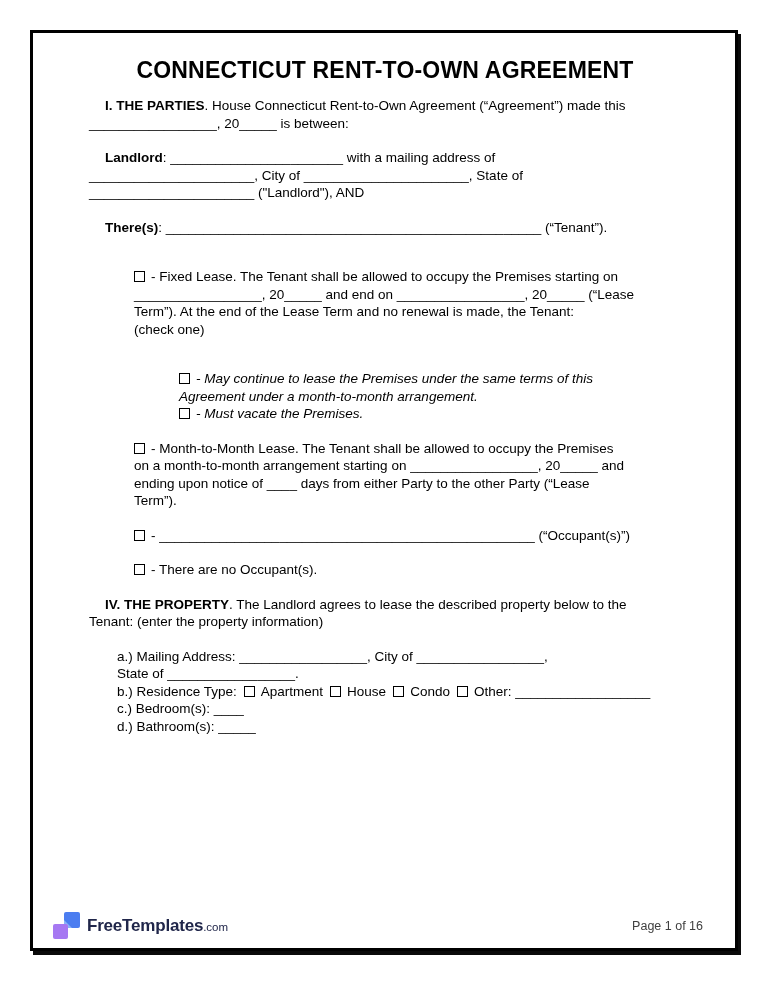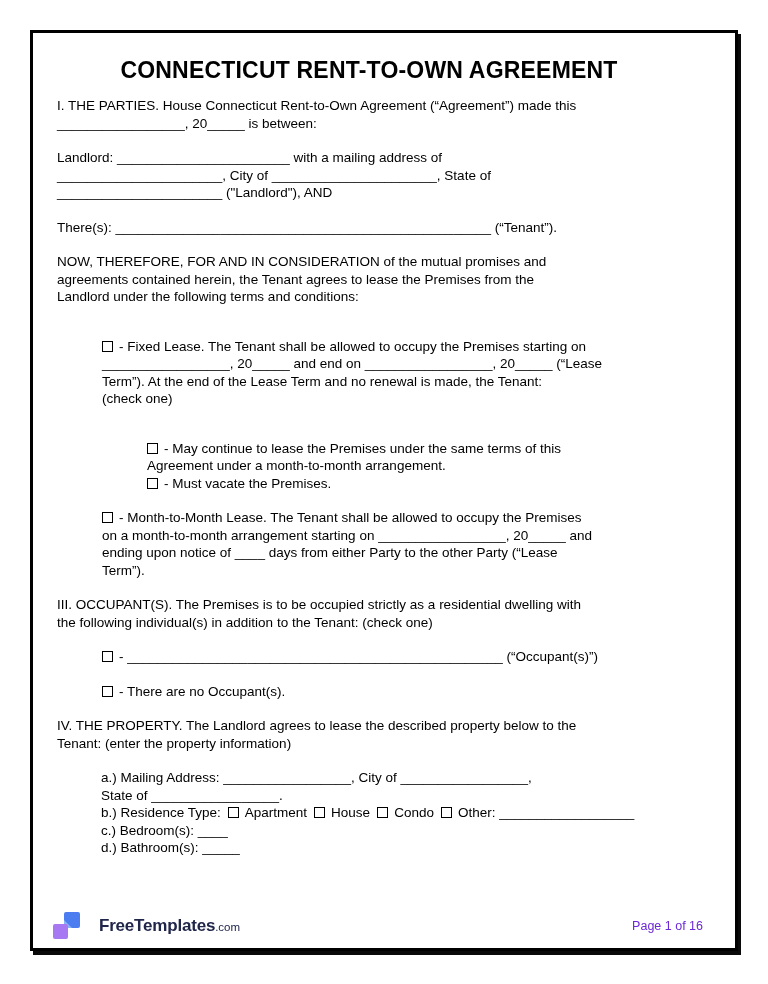--- a/index.html
+++ b/index.html
@@ -16,124 +16,119 @@
     box-sizing: border-box;
     width: 708px;
     height: 921px;
     margin: 30px 0 0 30px;
     background: #fff;
     border: 3px solid #000;
     box-shadow: 3px 4px 0 #0a0a0a;
     overflow: hidden;
   }
   .content {
-    padding: 24px 54px 0 24px;
+    padding: 24px 54px 0 56px;
     font-size: 13.5px;
     line-height: 17.5px;
   }
   .doc-title {
     text-align: center;
     font-weight: bold;
     font-size: 23px;
     line-height: 27px;
     margin: 0 0 13px 0;
     letter-spacing: 0.2px;
   }
   .para {
     margin: 0 0 17px 0;
     white-space: pre-line;
   }
-  .para b { font-weight: normal; }
+  .para b { font-weight: bold; margin-left: 16px; }
   .mb0 { margin-bottom: 0; margin-top: 32px; }
   .indent1 { margin-left: 45px; }
-  .indent2 { margin-left: 90px; }
-  .prop-group { margin-left: 44px; }
+  .indent2 { margin-left: 90px; font-style: italic; }
+  .prop-group { margin-left: 28px; }
   .prop-group .para { margin-bottom: 0; }
   .checkbox {
     display: inline-block;
     width: 9px;
     height: 9px;
     border: 1.5px solid #000;
     margin-right: 6px;
     vertical-align: -1px;
     background: #fff;
   }
   .cbi { margin-left: 7px; margin-right: 6px; }
   .footer {
     position: absolute;
     left: 20px;
     right: 32px;
     bottom: 8px;
     display: flex;
     justify-content: space-between;
     align-items: center;
   }
-  .logo { display: flex; align-items: center; gap: 19px; }
+  .logo { display: flex; align-items: center; gap: 7px; }
   .logo-icon { position: relative; width: 27px; height: 28px; }
   .logo-paper-blue {
     position: absolute; left: 11px; top: 0;
     width: 16px; height: 16px;
     background: #4b7df0; border-radius: 2px;
   }
   .logo-paper-fold {
     position: absolute; left: 11px; top: 8px;
     width: 8px; height: 8px;
     background: #8ab4f8;
     clip-path: polygon(0 0, 0 100%, 100% 100%);
   }
   .logo-square-purple {
     position: absolute; left: 0; top: 12px;
     width: 15px; height: 15px;
     background: #a678f2; border-radius: 2px;
     z-index: 2;
   }
   .brand-text { font-size: 17px; font-weight: bold; color: #20264a; letter-spacing: -0.2px; }
   .brand-suffix { font-size: 11.5px; font-weight: normal; color: #20264a; }
-  .page-number { font-size: 12.5px; color: #6d28d9; }
+  .page-number { font-size: 12.5px; color: #404040; }
 </style>
 </head>
 <body>
 
 <div class="sheet">
   <div class="content">
 
     <div class="doc-title">CONNECTICUT RENT-TO-OWN AGREEMENT</div>
 
     <div class="para"><b>I. THE PARTIES</b><span>. House Connecticut Rent-to-Own Agreement (“Agreement”) made this
 _________________, 20_____ is between:</span></div>
 
     <div class="para"><b>Landlord</b><span>: _______________________ with a mailing address of
 ______________________, City of ______________________, State of
 ______________________ ("Landlord"), AND</span></div>
 
     <div class="para"><b>There(s)</b><span>: __________________________________________________ (“Tenant”).</span></div>
 
 
-    <div class="para"><span>NOW, THEREFORE, FOR AND IN CONSIDERATION of the mutual promises and
-agreements contained herein, the Tenant agrees to lease the Premises from the
-Landlord under the following terms and conditions:</span></div>
 
 
     <div class="para indent1 mb0"><span class="checkbox"></span><span>- Fixed Lease. The Tenant shall be allowed to occupy the Premises starting on
 _________________, 20_____ and end on _________________, 20_____ (“Lease
 Term”). At the end of the Lease Term and no renewal is made, the Tenant:
 (check one)</span></div>
 
     <div class="para indent2 mb0"><span class="checkbox"></span><span>- May continue to lease the Premises under the same terms of this
 Agreement under a month-to-month arrangement.</span></div>
 
     <div class="para indent2"><span class="checkbox"></span><span>- Must vacate the Premises.</span></div>
 
     <div class="para indent1"><span class="checkbox"></span><span>- Month-to-Month Lease. The Tenant shall be allowed to occupy the Premises
 on a month-to-month arrangement starting on _________________, 20_____ and
 ending upon notice of ____ days from either Party to the other Party (“Lease
 Term”).</span></div>
 
-    <div class="para"><b>III. OCCUPANT(S)</b><span>. The Premises is to be occupied strictly as a residential dwelling with
-the following individual(s) in addition to the Tenant: (check one)</span></div>
 
     <div class="para indent1"><span class="checkbox"></span><span>- __________________________________________________ (“Occupant(s)”)</span></div>
 
     <div class="para indent1"><span class="checkbox"></span><span>- There are no Occupant(s).</span></div>
 
     <div class="para"><b>IV. THE PROPERTY</b><span>. The Landlord agrees to lease the described property below to the
 Tenant: (enter the property information)</span></div>
 
     <div class="prop-group">
       <div class="para"><span>a.) Mailing Address: _________________, City of _________________,

